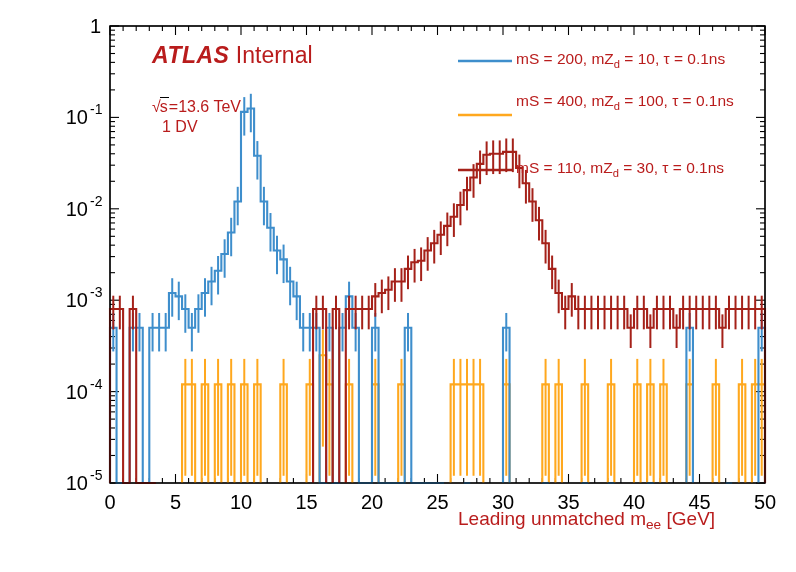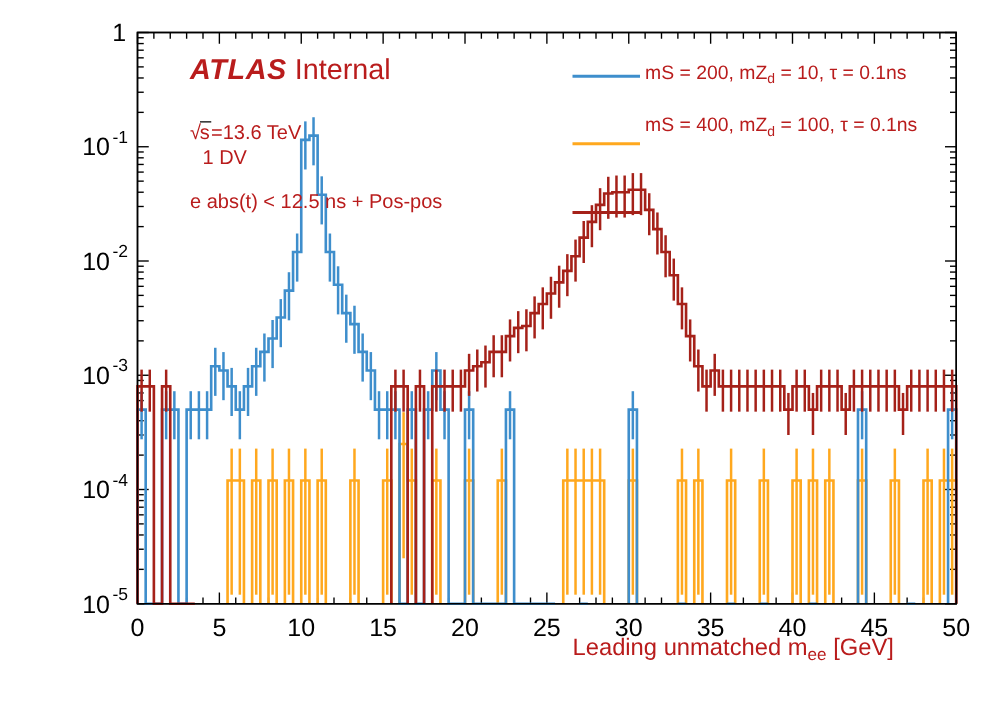--- a/index.html
+++ b/index.html
@@ -408,22 +408,22 @@
 
   <div class="ann" id="atlas-label">
     <span class="at">ATLAS</span>
     <span class="it">Internal</span>
   </div>
 
   <div class="ann" id="energy-label"><span class="sqrt-s">√<span class="rad">s</span></span><span>=13.6 TeV</span></div>
 
   <div class="ann" id="region-label">1 DV</div>
 
-  <div class="ann" id="selection-label">e abs(t) &lt; 12.5 ns + Pos-pos</div>
 
   <div class="ann leg-text" id="leg0"><span>mS = 200, mZ</span><span class="sub">d</span><span> = 10, τ = 0.1ns</span></div>
 
   <div class="ann leg-text" id="leg1"><span>mS = 400, mZ</span><span class="sub">d</span><span> = 100, τ = 0.1ns</span></div>
 
+  <div class="ann leg-text" id="leg2"><span>mS = 110, mZ</span><span class="sub">d</span><span> = 30, τ = 0.1ns</span></div>
 
   <div class="ann" id="xaxis-title"><span>Leading unmatched m</span><span class="sub">ee</span> <span>[GeV]</span></div>
 
 </div>
 
 </body></html>

